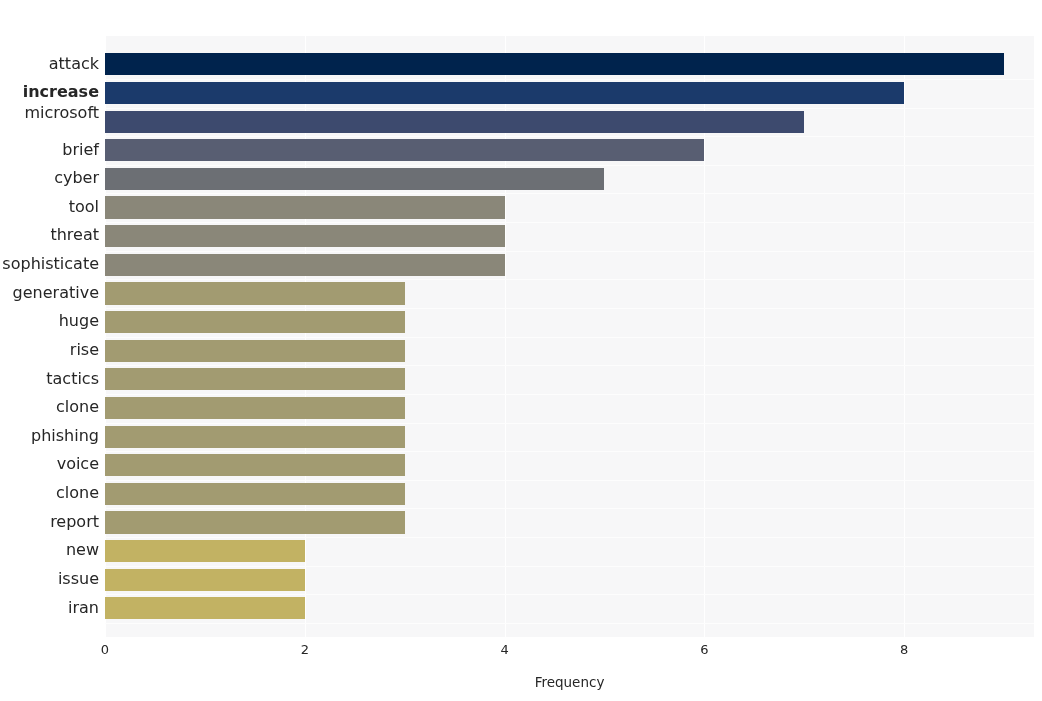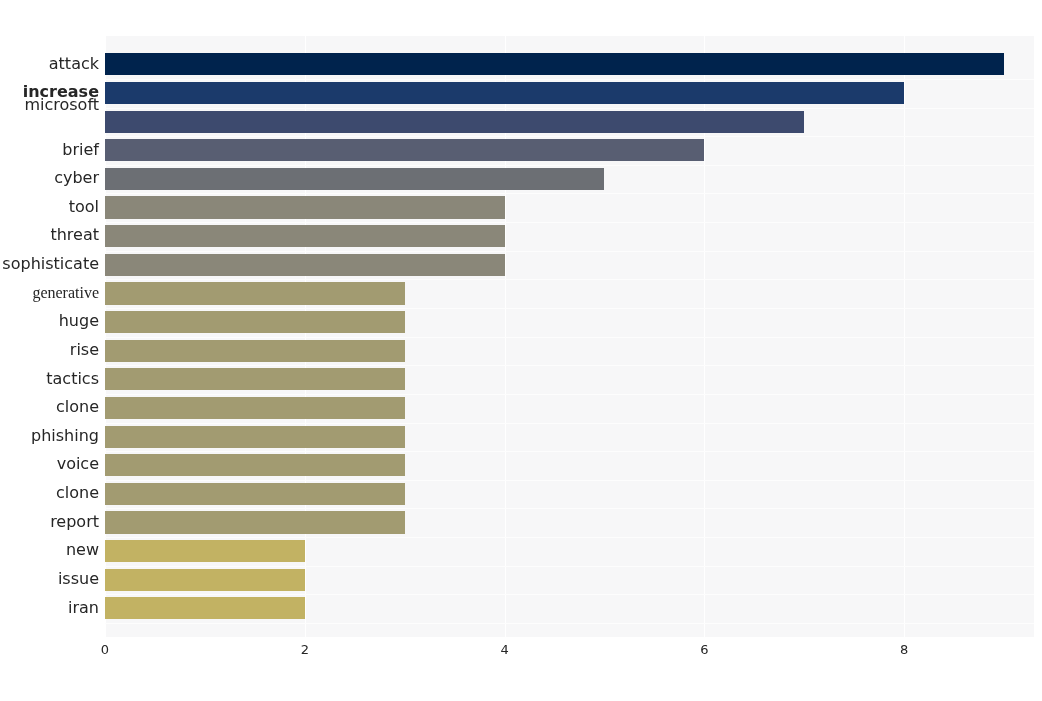--- a/index.html
+++ b/index.html
@@ -128,27 +128,27 @@
 </style>
 </head>
 <body>
 
 <div id="figure">
 
 
   <div id="ytick-labels">
       <div class="ytick-label" style="top: 19.6327px;">attack</div>
       <div class="ytick-label" style="top: 48.2654px; font-weight: bold;">increase</div>
-      <div class="ytick-label" style="top: 61px;">microsoft</div>
+      <div class="ytick-label" style="top: 69px;">microsoft</div>
       <div class="ytick-label" style="top: 105.531px;">brief</div>
       <div class="ytick-label" style="top: 134.163px;">cyber</div>
       <div class="ytick-label" style="top: 162.796px;">tool</div>
       <div class="ytick-label" style="top: 191.429px;">threat</div>
       <div class="ytick-label" style="top: 220.061px;">sophisticate</div>
-      <div class="ytick-label" style="top: 248.694px; font-family: Liberation Serif, serif;">generative</div>
+      <div class="ytick-label" style="top: 248.694px;">generative</div>
       <div class="ytick-label" style="top: 277.327px;">huge</div>
       <div class="ytick-label" style="top: 305.96px;">rise</div>
       <div class="ytick-label" style="top: 334.592px;">tactics</div>
       <div class="ytick-label" style="top: 363.225px;">clone</div>
       <div class="ytick-label" style="top: 391.858px;">phishing</div>
       <div class="ytick-label" style="top: 420.49px;">voice</div>
       <div class="ytick-label" style="top: 449.123px;">clone</div>
       <div class="ytick-label" style="top: 477.756px; padding-left: 28px;">report</div>
       <div class="ytick-label" style="top: 506.388px;">new</div>
       <div class="ytick-label" style="top: 535.021px;">issue</div>
@@ -244,14 +244,15 @@
     </div>
 
   <div id="xtick-labels">
       <div class="xtick-label" style="left: 105px;">0</div>
       <div class="xtick-label" style="left: 304.785px;">2</div>
       <div class="xtick-label" style="left: 504.57px;">4</div>
       <div class="xtick-label" style="left: 704.355px;">6</div>
       <div class="xtick-label" style="left: 904.14px;">8</div>
     </div>
 
+  <div id="xaxis-title">Frequency</div>
 
 </div>
 
 </body></html>

